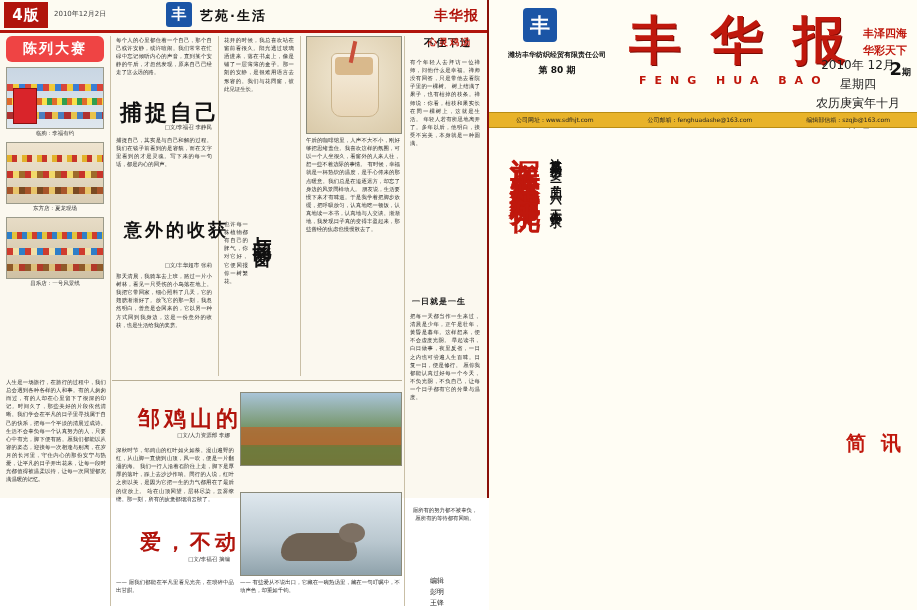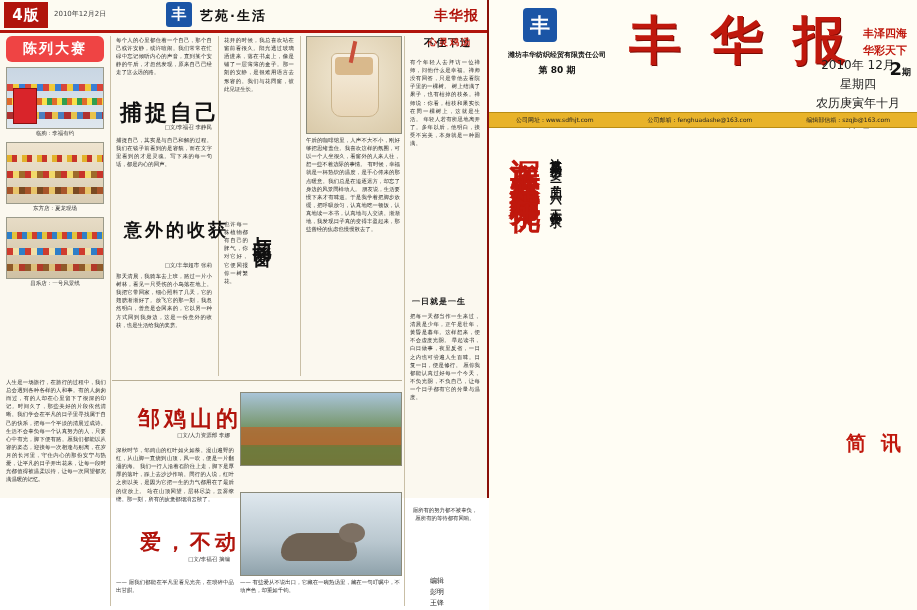--- a/index.html
+++ b/index.html
@@ -186,20 +186,21 @@
 
   <div class="rightpage">
 
     <div class="masthead">
       <div class="rp-logo">丰</div>
       <div class="rp-pub">
         <div>潍坊丰华纺织经贸有限责任公司</div>
         <div style="margin-top:3px;font-size:9px;">第 80 期</div>
       </div>
       <div class="bigtitle">丰 华 报</div>
+      <div class="pinyin">FENG   HUA   BAO</div>
       <div class="slogan">
         <div>丰泽四海</div>
         <div>华彩天下</div>
       </div>
       <div class="issuebox">
         <div>2010年 12月</div>
         <div>星期四</div>
         <div>农历庚寅年十月廿七</div>
       </div>
       <div style="position:absolute;right:6px;top:58px;font-size:18px;font-weight:bold;color:#111;">

